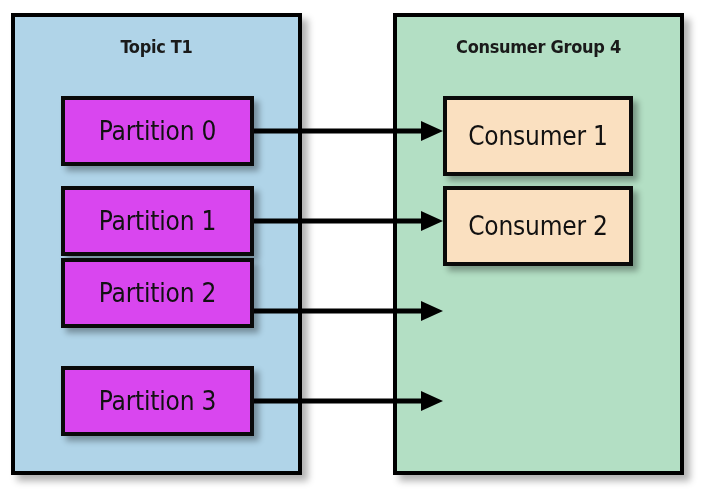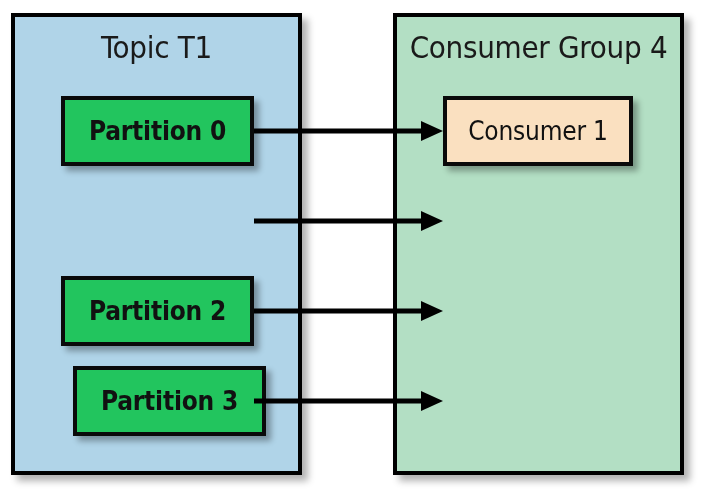--- a/index.html
+++ b/index.html
@@ -38,25 +38,25 @@
     width: 291px;
     height: 462px;
     background: #b3dfc4;
   }
   .panel-title {
     position: absolute;
     left: 0;
     right: 0;
     top: 14px;
     text-align: center;
-    font-size: 31px;
+    font-size: 18px;
     line-height: 32px;
     letter-spacing: -0.3px;
     color: #1a1a1a;
-    font-weight: 400;
+    font-weight: 700;
     white-space: nowrap;
   }
 
   
   .node {
     position: absolute;
     box-sizing: border-box;
     border: 4px solid #0a0a0a;
     display: flex;
     align-items: center;
@@ -67,33 +67,32 @@
     font-size: 26px;
     line-height: 30px;
     letter-spacing: -0.2px;
     color: #111111;
     white-space: nowrap;
   }
   .node.partition {
     left: 61px;
     width: 193px;
     height: 70px;
-    background: #22c55e;
-    font-weight: bold;
+    background: #d946ef;
   }
   .node.consumer {
     left: 443px;
     width: 190px;
-    height: 70px;
+    height: 80px;
     background: #fae0c0;
   }
   .row0 { top: 96px; }
   .row1 { top: 186px; }
-  .row2 { top: 276px; }
-  .row3 { top: 366px; margin-left: 12px; }
+  .row2 { top: 258px; }
+  .row3 { top: 366px; }
 
   
   .arrow-layer {
     position: absolute;
     left: 0;
     top: 0;
     width: 710px;
     height: 501px;
     pointer-events: none;
   }
@@ -107,29 +106,35 @@
     <div class="panel-title">Topic T1</div>
   </div>
 
   <div class="panel group">
     <div class="panel-title">Consumer Group 4</div>
   </div>
 
   <div class="node partition row0">
     <span class="node-label">Partition 0</span>
   </div>
+  <div class="node partition row1">
+    <span class="node-label">Partition 1</span>
+  </div>
   <div class="node partition row2">
     <span class="node-label">Partition 2</span>
   </div>
   <div class="node partition row3">
     <span class="node-label">Partition 3</span>
   </div>
 
   <div class="node consumer row0">
     <span class="node-label">Consumer 1</span>
+  </div>
+  <div class="node consumer row1">
+    <span class="node-label">Consumer 2</span>
   </div>
 
   <svg class="arrow-layer" viewBox="0 0 710 501">
     <g fill="#000000" stroke="#000000" stroke-width="5">
       <g>
         <line x1="254" y1="131" x2="424" y2="131"></line>
         <polygon points="421,121 443,131 421,141" stroke="none"></polygon>
       </g>
       <g>
         <line x1="254" y1="221" x2="424" y2="221"></line>

